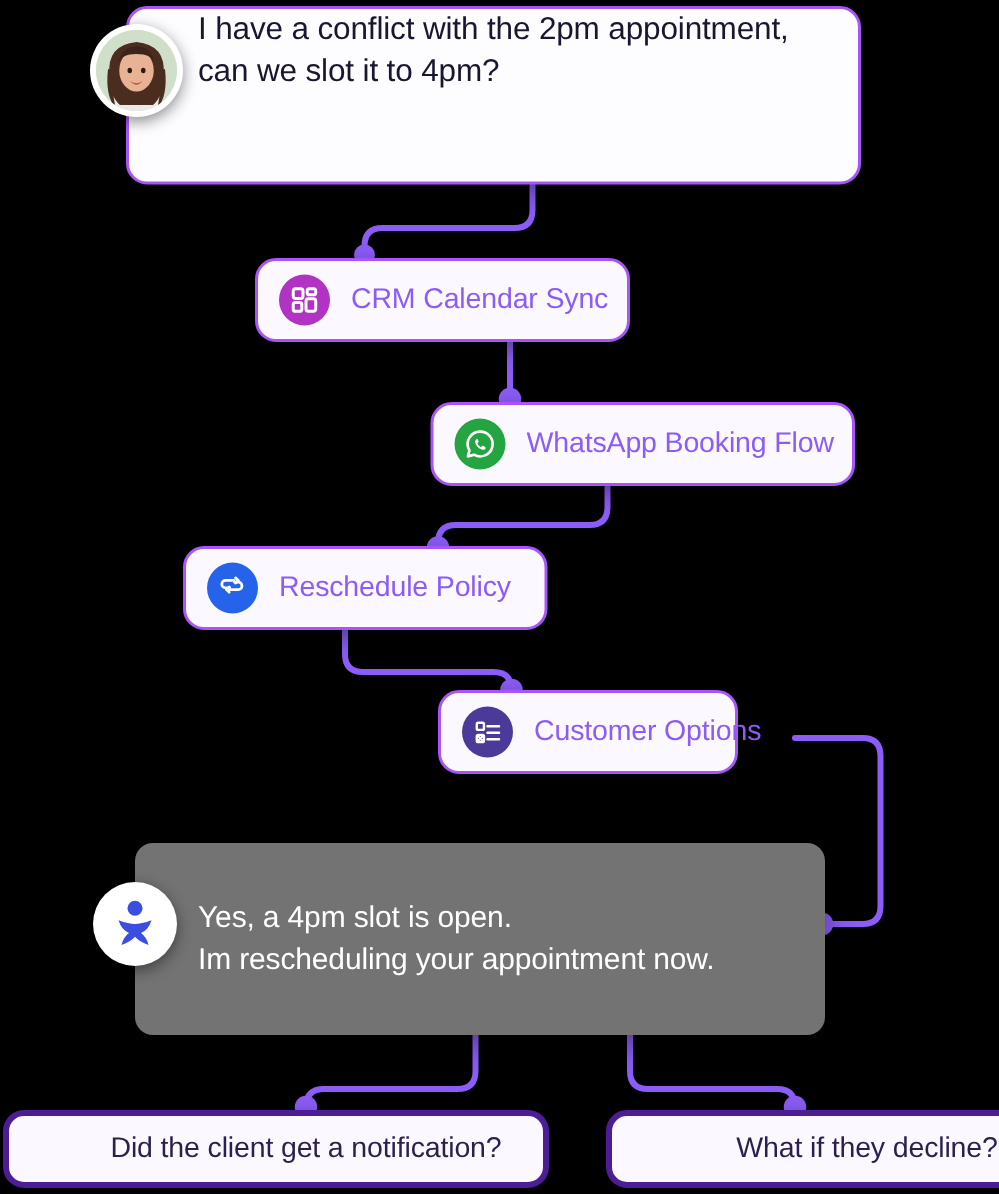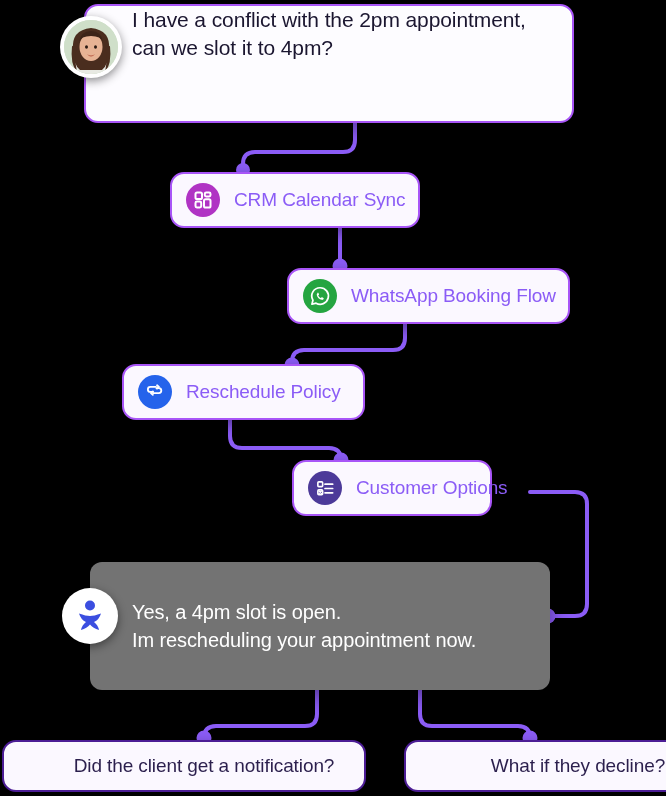--- a/index.html
+++ b/index.html
@@ -137,21 +137,21 @@
   #node-crm   { left: 170px; top: 172px; width: 250px; }
   #node-wa    { left: 243px; top: 268px; width: 283px; margin-left: 44px; }
   #node-resch { left: 122px; top: 364px; width: 243px; }
   #node-cust  { left: 292px; top: 460px; width: 200px; }
 
   
   .chip {
     position: absolute;
     box-sizing: border-box;
     background: #fbf8ff;
-    border: 2px solid #4c1d95;
+    border: 4px solid #4c1d95;
     border-radius: 14px;
     box-shadow: 0 5px 14px rgba(0,0,0,0.38);
     display: flex;
     align-items: center;
     justify-content: center;
     height: 52px;
     color: #2b1f4d;
     font-size: 19px;
     letter-spacing: -0.1px;
     padding-left: 40px;

